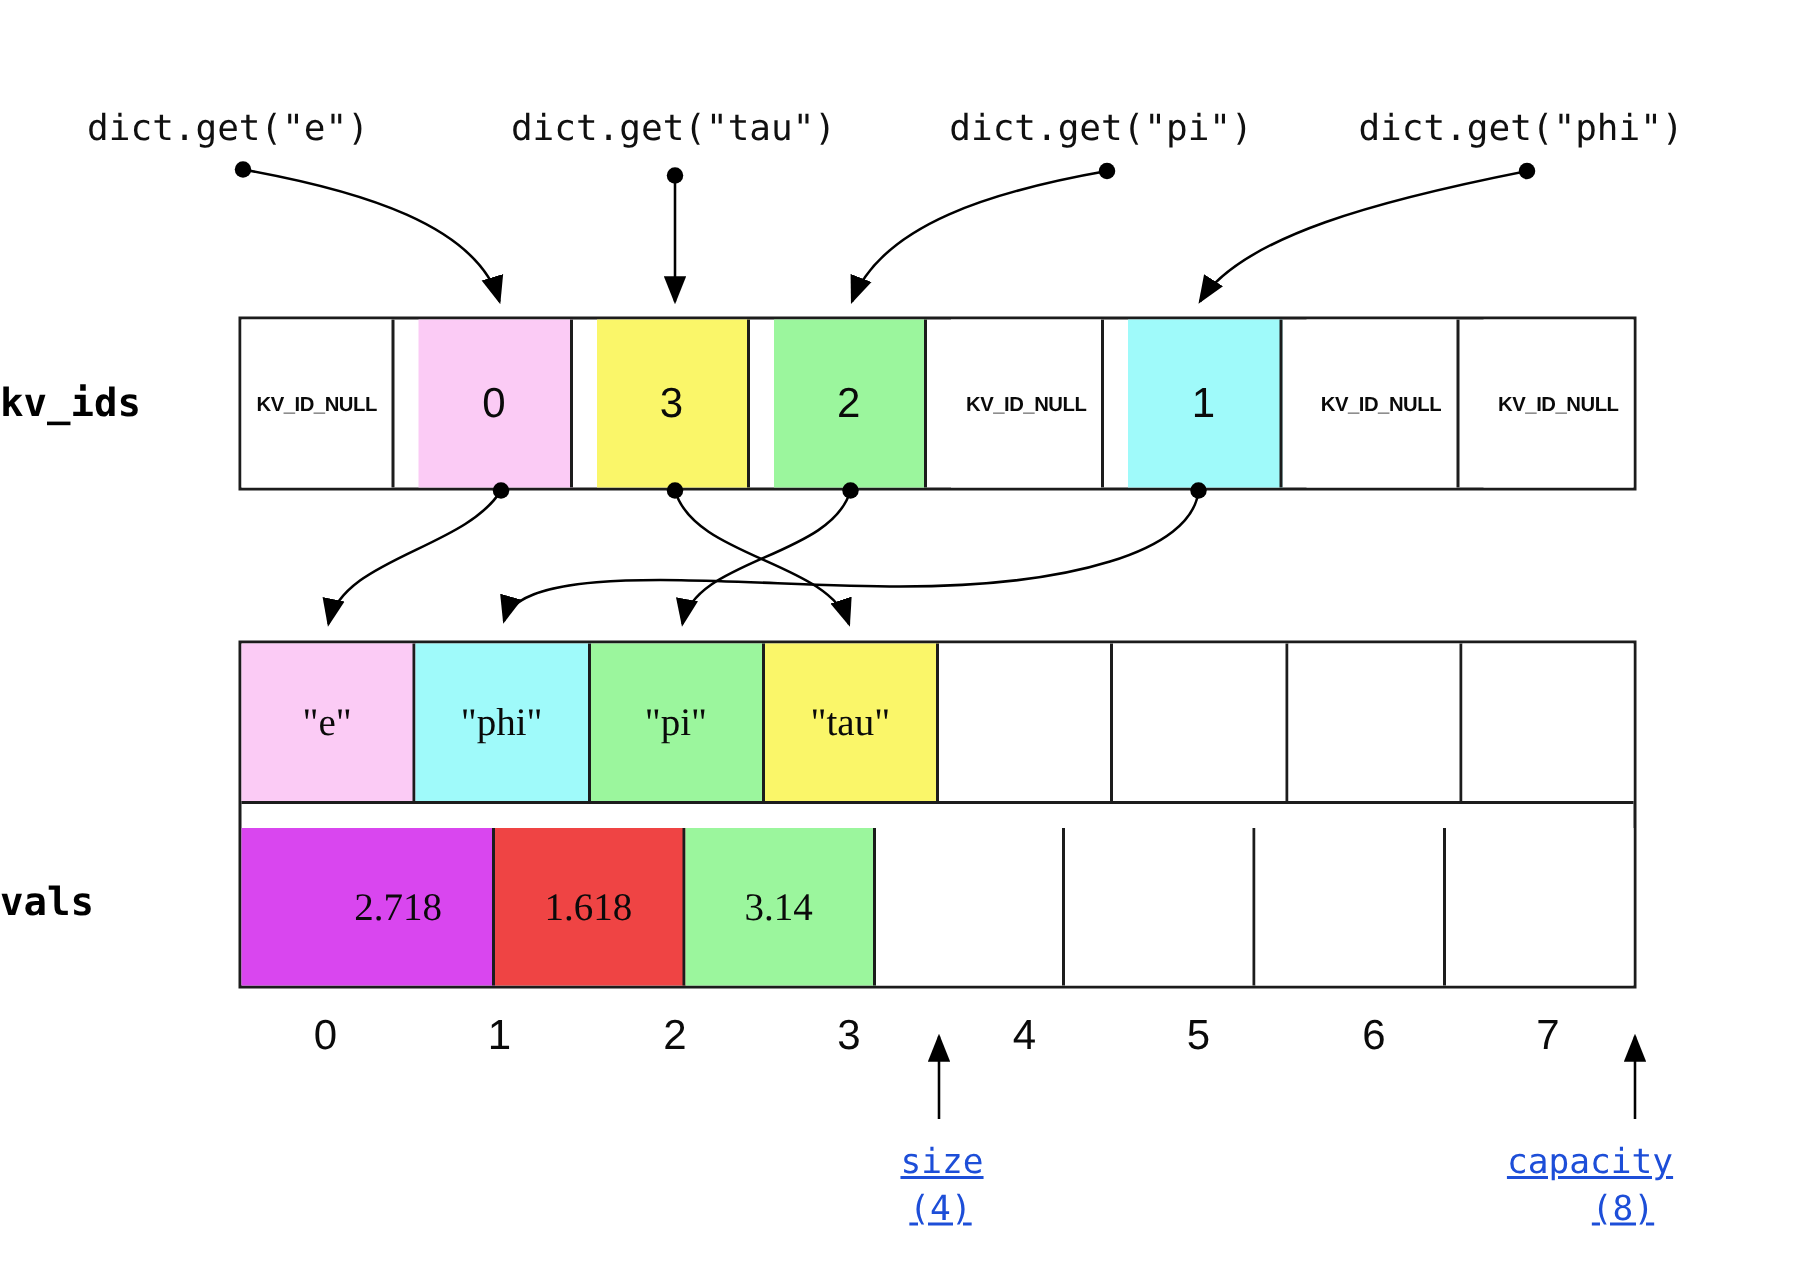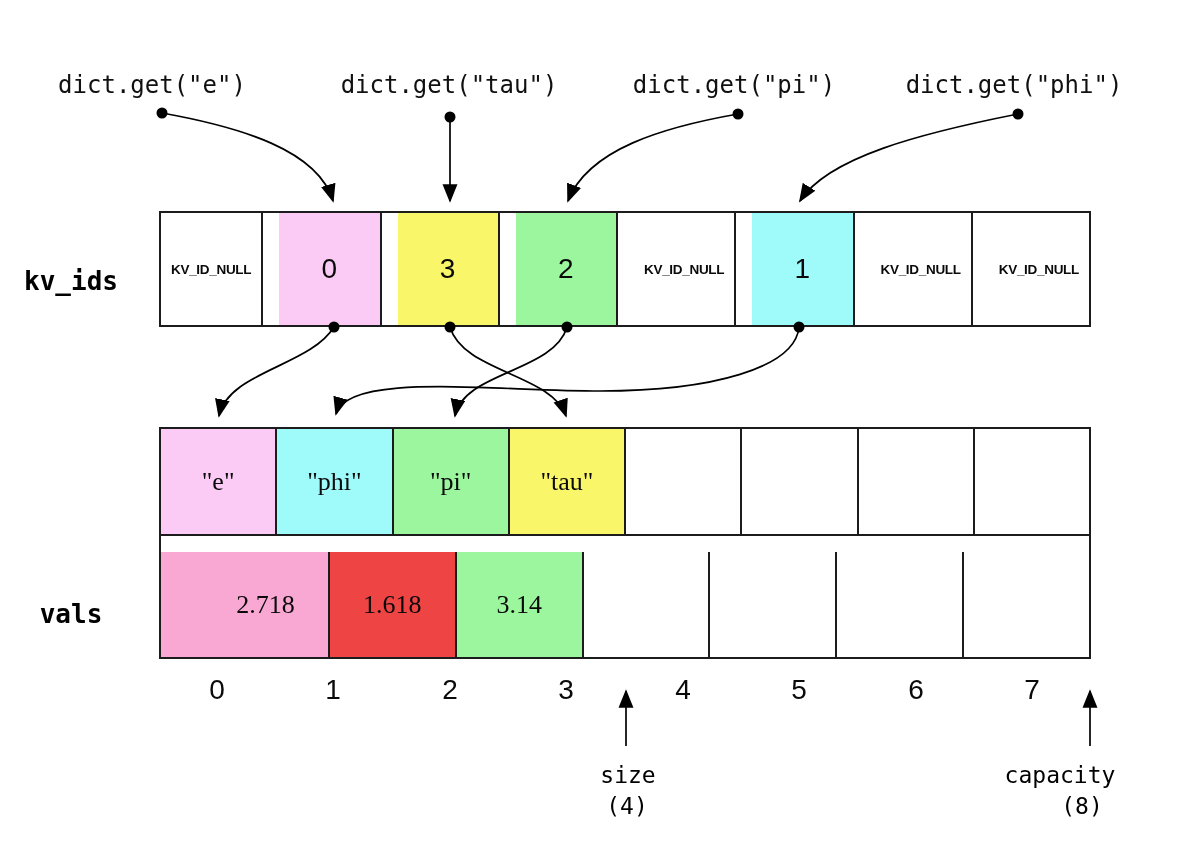--- a/index.html
+++ b/index.html
@@ -3,40 +3,40 @@
 <meta charset="utf-8">
 <style>
   html,body{margin:0;padding:0;background:#fff;}
   .canvas{position:relative;width:1200px;height:847px;background:#ffffff;overflow:hidden;
           font-family:"DejaVu Sans Mono",monospace;}
   .overlay{position:absolute;left:0;top:0;z-index:3;pointer-events:none;}
 
   .call-label{position:absolute;top:71px;transform:translateX(-50%);white-space:nowrap;
               font:24px "DejaVu Sans Mono",monospace;color:#101010;}
 
-  .row-label{position:absolute;left:0;width:142px;text-align:center;white-space:nowrap;
-             font:bold 26px "DejaVu Sans Mono",monospace;color:#000;margin-top:12px;}
+  .row-label{position:absolute;left:0;width:142px;text-align:left;white-space:nowrap;
+             font:bold 26px "DejaVu Sans Mono",monospace;color:#000;}
 
   .array{position:absolute;display:flex;box-sizing:border-box;border:2px solid #1c1c1c;background:#fff;gap:16px;}
   .cell{flex:1 1 0;box-sizing:border-box;border-right:2px solid #1c1c1c;
         display:flex;align-items:center;justify-content:center;overflow:hidden;}
   .cell:last-child{border-right:none;}
   .lower{flex-direction:column;}
   .lrow{display:flex;flex:1 1 0;box-sizing:border-box;}
   .lrow.top{border-bottom:2px solid #1c1c1c;}
 
   .null-text{font:bold 13.5px "Liberation Sans",sans-serif;letter-spacing:-0.3px;color:#0a0a0a;}
   .num-text{font:28px "Liberation Sans",sans-serif;color:#0a0a0a;}
   .serif-text{font:26px "Liberation Serif",serif;color:#0a0a0a;}
 
   .idx-label{position:absolute;top:674px;transform:translateX(-50%);
              font:28px "Liberation Sans",sans-serif;color:#0a0a0a;}
 
   .marker-label{position:absolute;transform:translateX(-50%);white-space:nowrap;
-                font:23px "DejaVu Sans Mono",monospace;color:#000000;}
+                font:23px "DejaVu Sans Mono",monospace;color:#1d4ed8;text-decoration:underline;}
 </style>
 </head>
 <body>
 
 <div class="canvas">
 
   <svg class="overlay" width="1200" height="847" viewBox="0 0 1200 847">
     <defs>
       <marker id="ah" viewBox="0 0 10 8" refX="9" refY="4" markerWidth="11" markerHeight="9" orient="auto-start-reverse">
         <path d="M0,0 L10,4 L0,8 z" fill="#000"></path>
@@ -124,21 +124,21 @@
         <span class="serif-text"></span>
         </div>
       <div class="cell" style="background: rgb(255, 255, 255);">
         <span class="serif-text"></span>
         </div>
       <div class="cell" style="background: rgb(255, 255, 255);">
         <span class="serif-text"></span>
         </div>
     </div>
     <div class="lrow">
-      <div class="cell" style="background: #f9a8d4; padding-left: 42px;">
+      <div class="cell" style="background: #d946ef; padding-left: 42px;">
         <span class="serif-text">2.718</span>
         </div>
       <div class="cell" style="background: #ef4444;">
         <span class="serif-text">1.618</span>
         </div>
       <div class="cell" style="background: rgb(155, 246, 157);">
         <span class="serif-text">3.14</span>
         </div>
       <div class="cell" style="background: rgb(255, 255, 255);">
         <span class="serif-text"></span>

